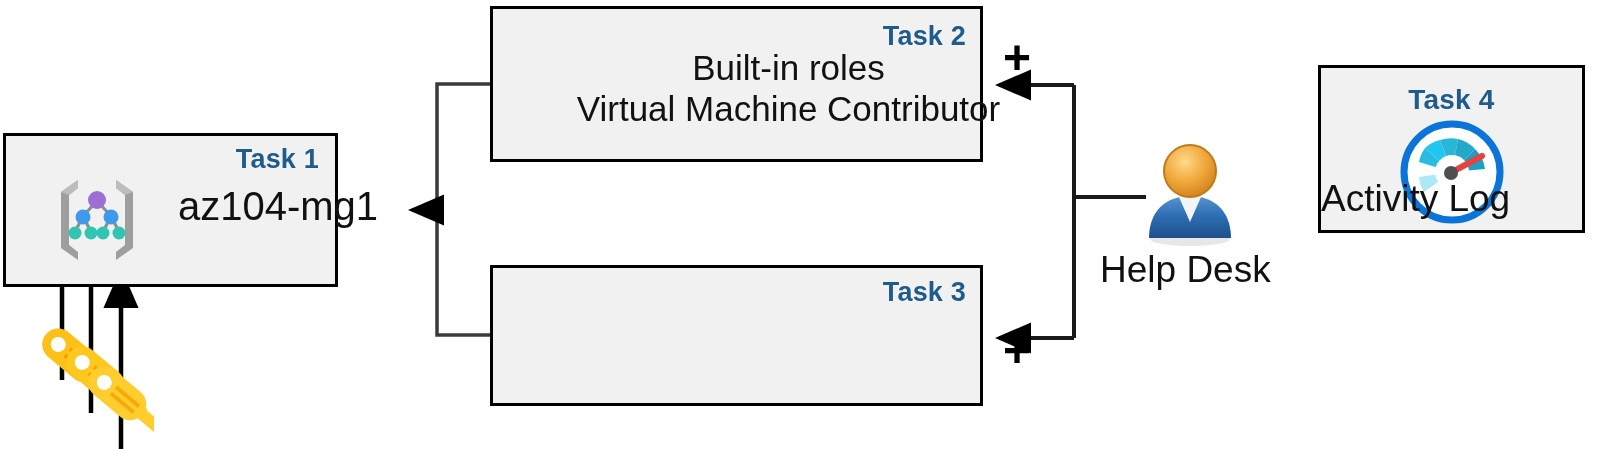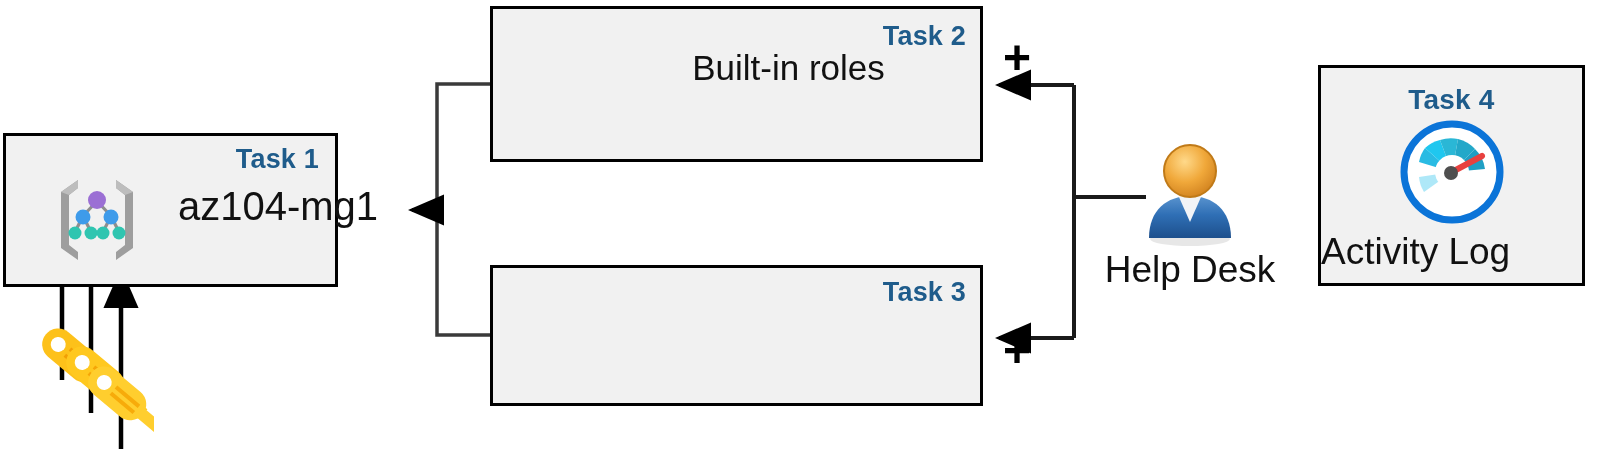--- a/index.html
+++ b/index.html
@@ -28,29 +28,29 @@
   #task2{left:490px;top:6px;width:493px;height:156px;}
   #task2 .task-tag{right:14px;top:14px;}
   #task2 .box-text{top:38px;}
 
   
   #task3{left:490px;top:265px;width:493px;height:141px;}
   #task3 .task-tag{right:14px;top:11px;}
   #task3 .box-text{top:38px;}
 
   
-  #task4{left:1318px;top:65px;width:267px;height:221px;}
+  #task4{left:1318px;top:65px;width:267px;height:168px;}
   #task4 .task-tag{left:0;right:0;top:18px;text-align:center;font-size:28px;}
   #gauge-icon{position:absolute;left:50%;top:52px;transform:translateX(-50%);
               width:104px;height:104px;}
   #task4-label{position:absolute;left:0;right:0;bottom:10px;text-align:left;
                font-size:37px;color:#111;line-height:1.1;}
 
   
-  #helpdesk{position:absolute;left:1100px;top:140px;width:180px;text-align:center;}
+  #helpdesk{position:absolute;left:1100px;top:140px;width:180px;text-align:left;}
   #person-icon{width:110px;height:108px;display:block;margin:0 auto;}
   #helpdesk-label{font-size:37px;color:#111;line-height:1.08;margin-top:2px;}
 
   
   .plus{position:absolute;font-size:48px;font-weight:bold;color:#000;line-height:1;
         font-family:"Liberation Sans", sans-serif;}
   #plus-top{left:1003px;top:34px;}
   #plus-bottom{left:1003px;top:327px;}
 
   
@@ -116,20 +116,21 @@
       <circle cx="68" cy="59" r="6.5" fill="#2fc5b0"></circle>
     </svg>
 
     <div id="task1-label">az104-mg1</div>
   </div>
 
   <div class="box" id="task2">
     <span class="task-tag">Task 2</span>
     <div class="box-text">
       <div>Built-in roles</div>
+      <div>Virtual Machine Contributor</div>
     </div>
   </div>
 
   <div class="box" id="task3">
     <span class="task-tag">Task 3</span>
   </div>
 
   <div class="box" id="task4">
     <span class="task-tag">Task 4</span>
 

